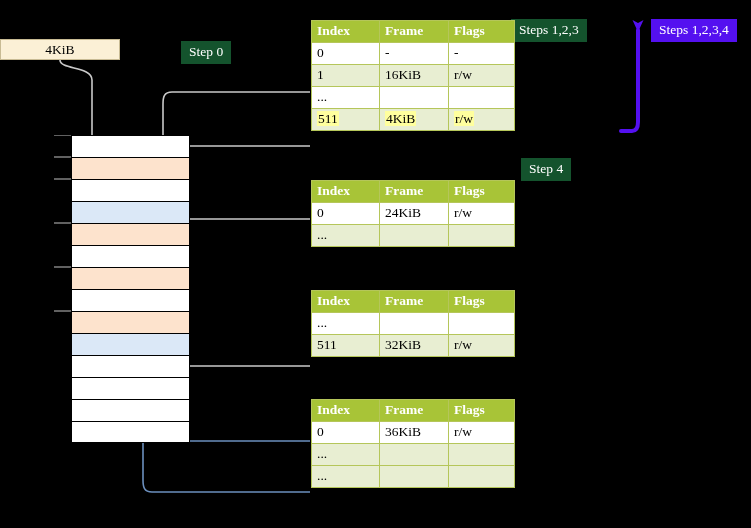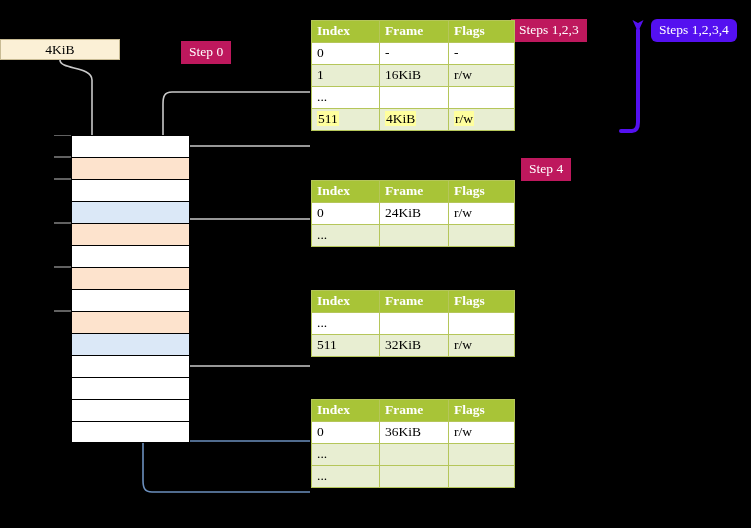--- a/index.html
+++ b/index.html
@@ -5,22 +5,22 @@
   html,body{margin:0;padding:0;background:#000;}
   body{width:751px;height:528px;position:relative;overflow:hidden;
        font-family:"Liberation Serif", serif;}
   .layer{position:absolute;left:0;top:0;width:751px;height:528px;}
   svg.layer{pointer-events:none;}
 
   
   .badge{position:absolute;color:#ffffff;font-size:13.5px;line-height:1;
          padding:4px 8px 5px 8px;white-space:nowrap;
          font-family:"Liberation Serif", serif;}
-  .badge-red{background:#be185d;}
-  .badge-blue{background:#5410f0;border-radius:6px;}
+  .badge-red{background:#14532d;}
+  .badge-blue{background:#5410f0;}
 
   
   #vaddr-box{position:absolute;left:0px;top:39px;width:120px;height:21px;
       background:#fbf0d6;border:1px solid #c8bb94;box-sizing:border-box;
       display:flex;align-items:center;justify-content:center;
       font-size:13.5px;color:#000;}
 
   
   #memcol{position:absolute;left:71px;top:135px;width:119px;height:281px;}
   .memrow{position:absolute;left:0;width:119px;height:22px;box-sizing:border-box;

